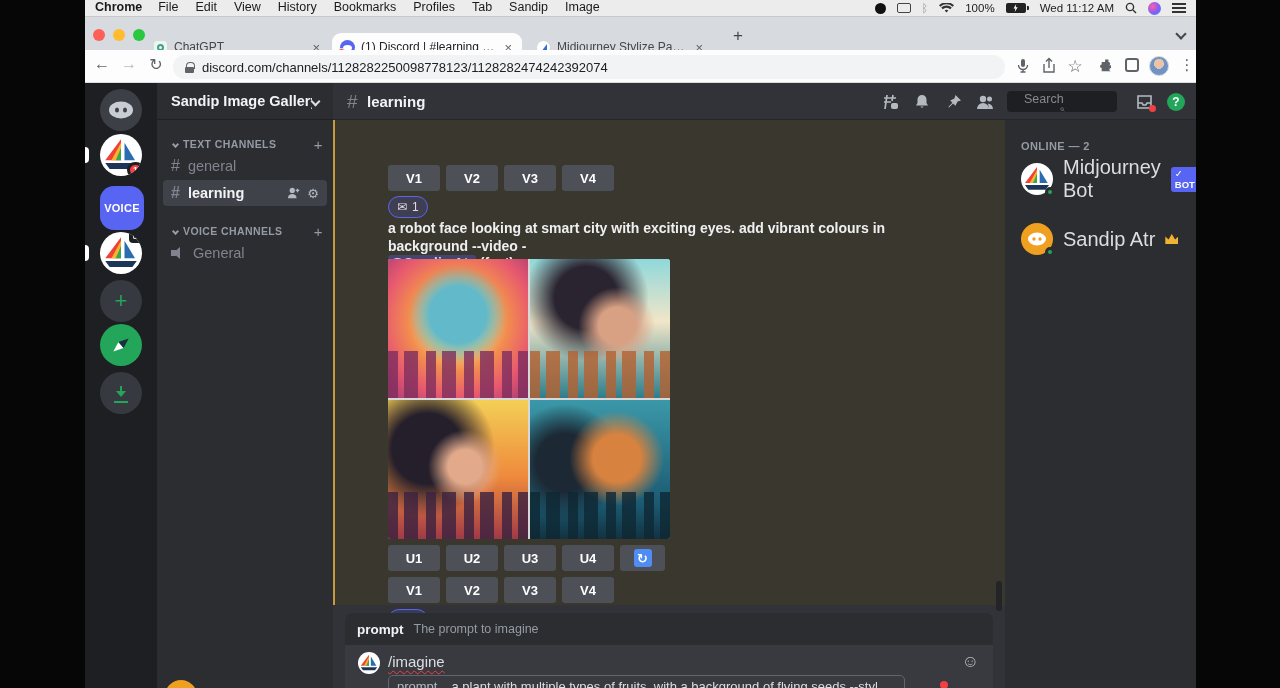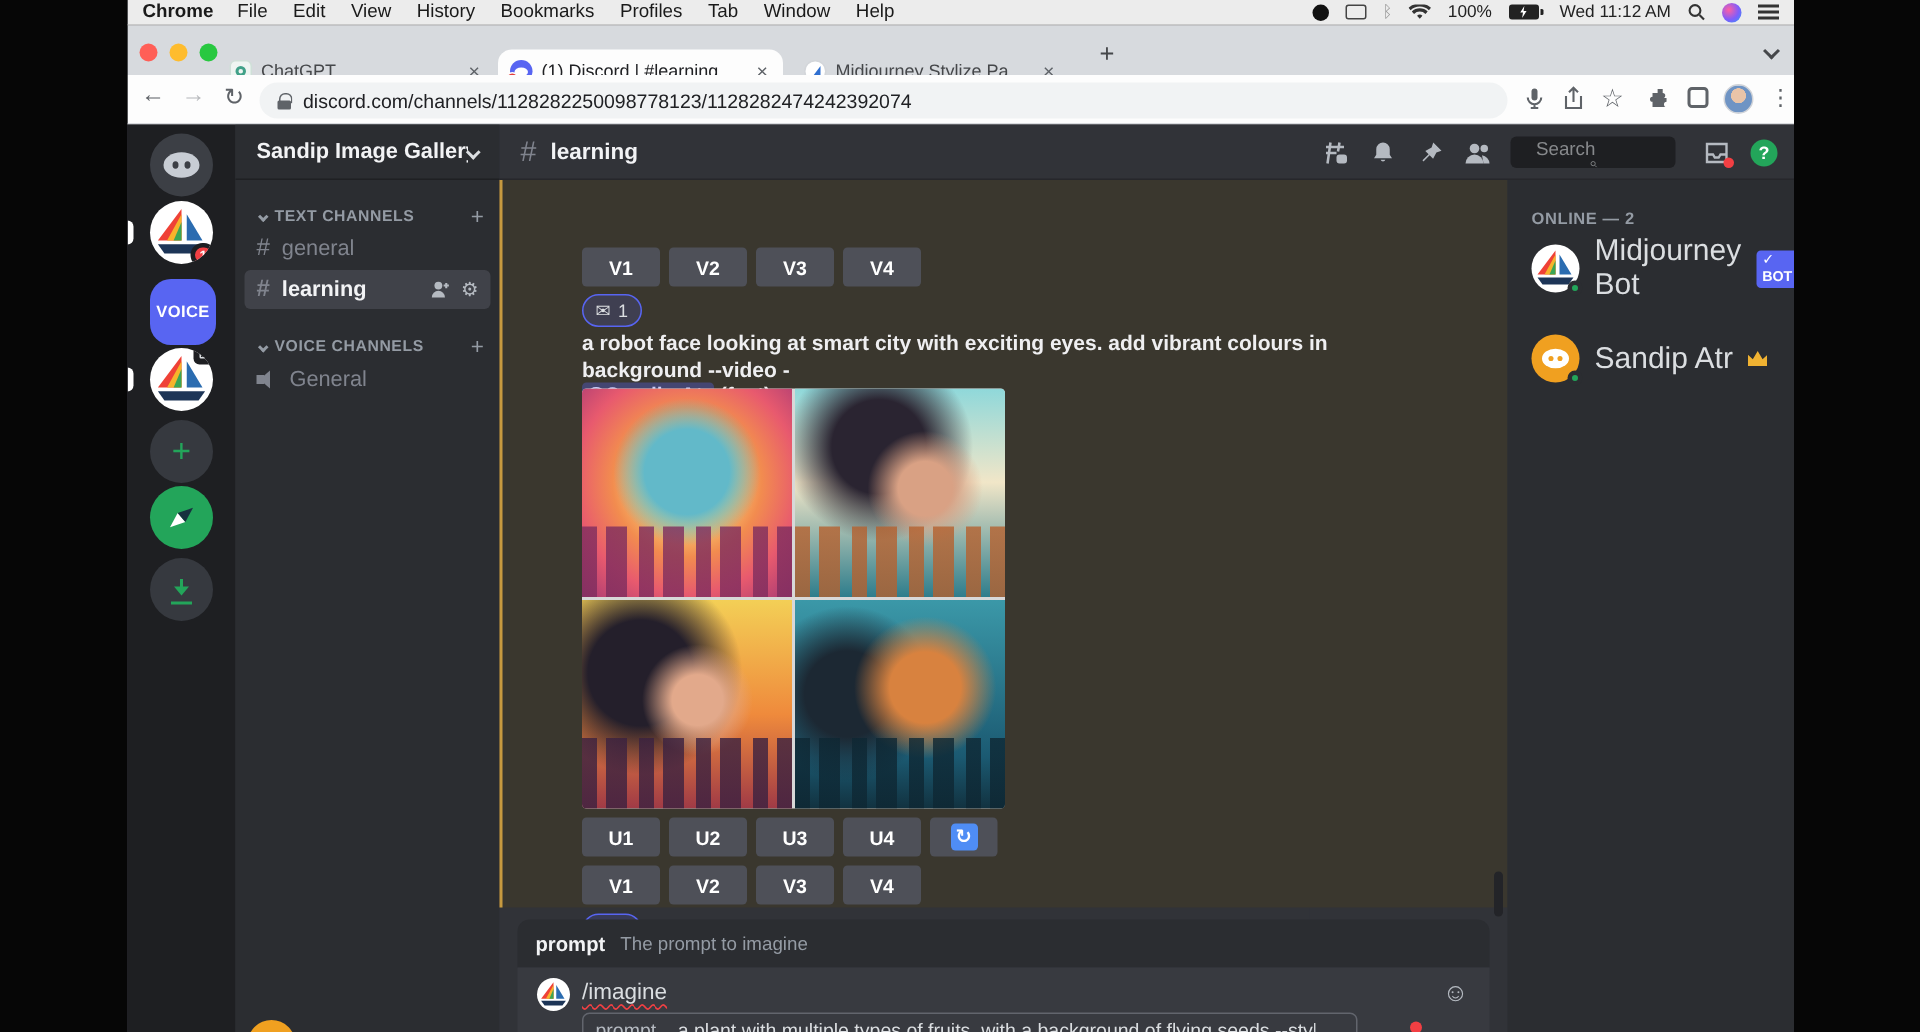--- a/index.html
+++ b/index.html
@@ -160,22 +160,22 @@
 
     <div class="menubar">
       <span class="app">Chrome</span>
       <span class="mi">File</span>
       <span class="mi">Edit</span>
       <span class="mi">View</span>
       <span class="mi">History</span>
       <span class="mi">Bookmarks</span>
       <span class="mi">Profiles</span>
       <span class="mi">Tab</span>
-      <span class="mi">Window</span>
-      <span class="mi">Help</span>
+      <span class="mi">Sandip</span>
+      <span class="mi">Image</span>
       <span class="mb-right">
         <span class="rec-dot"></span>
         <span class="disp-ic"></span>
         <span class="bt">ᛒ</span>
         <svg class="ic wifi" width="15" height="11" viewBox="0 0 15 11">
             <path d="M7.5 9.5l1.8-2a2.6 2.6 0 0 0-3.6 0zM2.2 4.6a7.6 7.6 0 0 1 10.6 0l-1.5 1.7a5.4 5.4 0 0 0-7.6 0zM0 2.2a11 11 0 0 1 15 0l-1.4 1.6a8.8 8.8 0 0 0-12.2 0z" fill="#333"></path>
           </svg>
         <span>100%</span>
         <span class="batt">
             <span class="body"></span>

